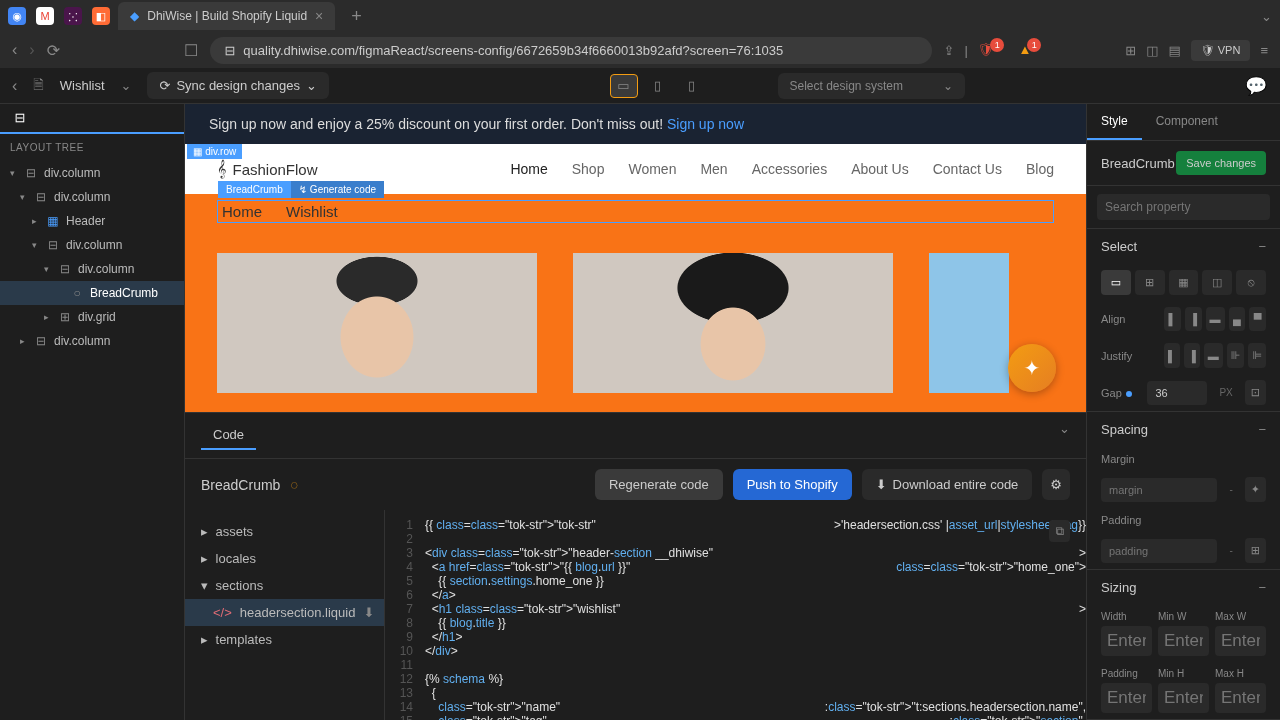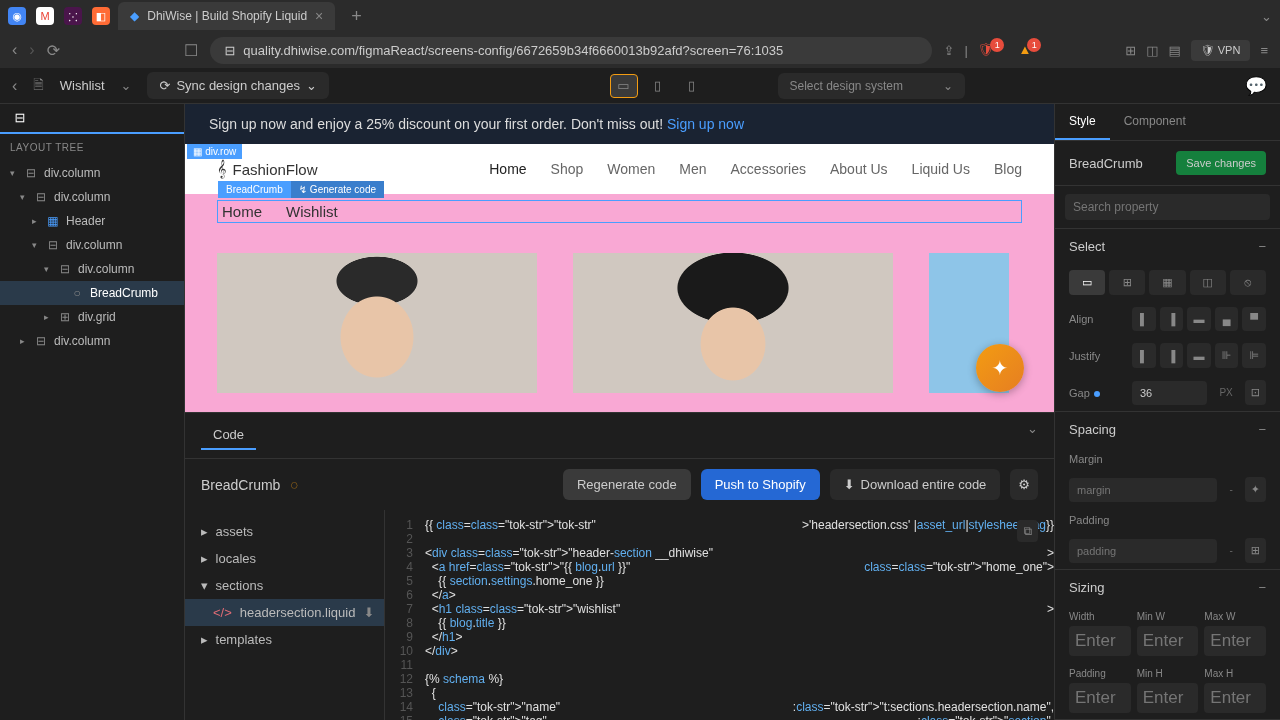--- a/index.html
+++ b/index.html
@@ -35,21 +35,21 @@
 .tree-item.selected{background:#2a3a4a;color:#fff}
 .tree-arrow{font-size:9px;color:#888;width:8px}
 .tree-icon{width:14px;height:14px;display:flex;align-items:center;justify-content:center;color:#888}
 .tree-icon.header{color:#4a9eff}
 .indent-1{padding-left:20px}
 .indent-2{padding-left:32px}
 .indent-3{padding-left:44px}
 .indent-4{padding-left:56px}
 .center{flex:1;display:flex;flex-direction:column;background:#1e1e1e;overflow:hidden}
 .canvas{flex:1;overflow:hidden;position:relative}
-.canvas-inner{background:#f9a8d4;margin:0;height:310px;position:relative}
+.canvas-inner{background:#f97316;margin:0;height:310px;position:relative}
 .promo-banner{background:#1a2332;color:#ddd;padding:12px 24px;font-size:14px;position:relative}
 .promo-banner a{color:#4a9eff;text-decoration:none}
 .sel-badge{position:absolute;top:40px;left:2px;background:#4a9eff;color:#fff;font-size:10px;padding:2px 6px}
 .nav-bar{display:flex;align-items:center;padding:16px 32px;gap:30px;background:#fff}
 .logo{display:flex;align-items:center;gap:6px;color:#333;font-size:15px;font-weight:500}
 .logo-icon{font-size:16px}
 .nav-links{display:flex;gap:24px;margin-left:auto}
 .nav-link{color:#666;font-size:14px;cursor:pointer}
 .nav-link.active{color:#222;font-weight:500}
 .breadcrumb-sel{position:relative;border:1px solid #4a9eff;margin:6px 32px 0}
@@ -79,21 +79,21 @@
 .file-tree{width:200px;padding:8px 0;border-right:1px solid #333}
 .file-item{display:flex;align-items:center;gap:8px;padding:6px 16px;color:#bbb;font-size:13px;cursor:pointer}
 .file-item.selected{background:#2a3a4a}
 .file-item .dl{margin-left:auto;color:#888}
 .code-editor{flex:1;padding:8px 0;font-family:Menlo,monospace;font-size:12px;overflow:hidden;position:relative}
 .code-line{display:flex}
 .line-num{width:40px;text-align:right;padding-right:12px;color:#555}
 .line-content{flex:1;white-space:pre}
 .tok-fn{color:#61afef}
 .copy-btn{position:absolute;top:10px;right:16px;background:#2a2a2a;padding:4px 6px;border-radius:4px;color:#888}
-.right-panel{width:226px;background:#1e1e1e;border-left:1px solid #333;overflow-y:auto}
+.right-panel{width:194px;background:#1e1e1e;border-left:1px solid #333;overflow-y:auto}
 .rp-tabs{display:flex;border-bottom:1px solid #333}
 .rp-tab{padding:10px 14px;font-size:12px;color:#888;cursor:pointer}
 .rp-tab.active{color:#fff;border-bottom:2px solid #4a9eff}
 .rp-header{display:flex;align-items:center;padding:10px 14px;border-bottom:1px solid #333}
 .rp-title{font-size:13px;color:#ccc}
 .save-btn{margin-left:auto;background:#15803d;padding:6px 10px;border-radius:4px;font-size:11px;color:#ccc;cursor:pointer}
 .rp-search{padding:8px 10px;border-bottom:1px solid #333}
 .rp-search input{width:100%;background:#2a2a2a;border:none;padding:6px 8px;border-radius:4px;color:#888;font-size:12px}
 .rp-section{border-bottom:1px solid #333}
 .rp-sec-header{display:flex;align-items:center;padding:10px 14px;font-size:13px;color:#ccc}
@@ -243,21 +243,21 @@
             <span class="logo-icon">𝄞</span>
             <span>FashionFlow</span>
           </div>
           <div class="nav-links" id="nav-links">
               <span class="nav-link active">Home</span>
               <span class="nav-link">Shop</span>
               <span class="nav-link">Women</span>
               <span class="nav-link">Men</span>
               <span class="nav-link">Accessories</span>
               <span class="nav-link">About Us</span>
-              <span class="nav-link">Liquid Us</span>
+              <span class="nav-link">Contact Us</span>
               <span class="nav-link">Blog</span>
             </div>
         </div>
         <div class="breadcrumb-sel">
           <div class="bc-tag">
             <span>BreadCrumb</span>
             <span>↯ Generate code</span>
           </div>
           <div class="breadcrumb-content">
             <span>Home</span>

